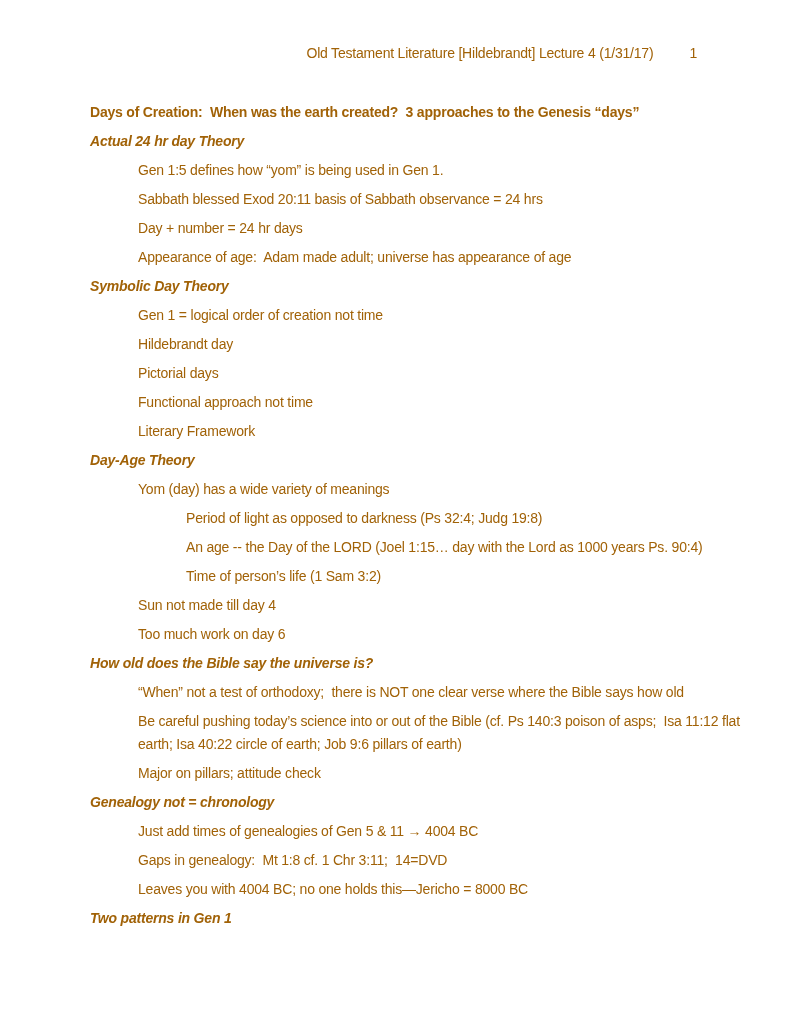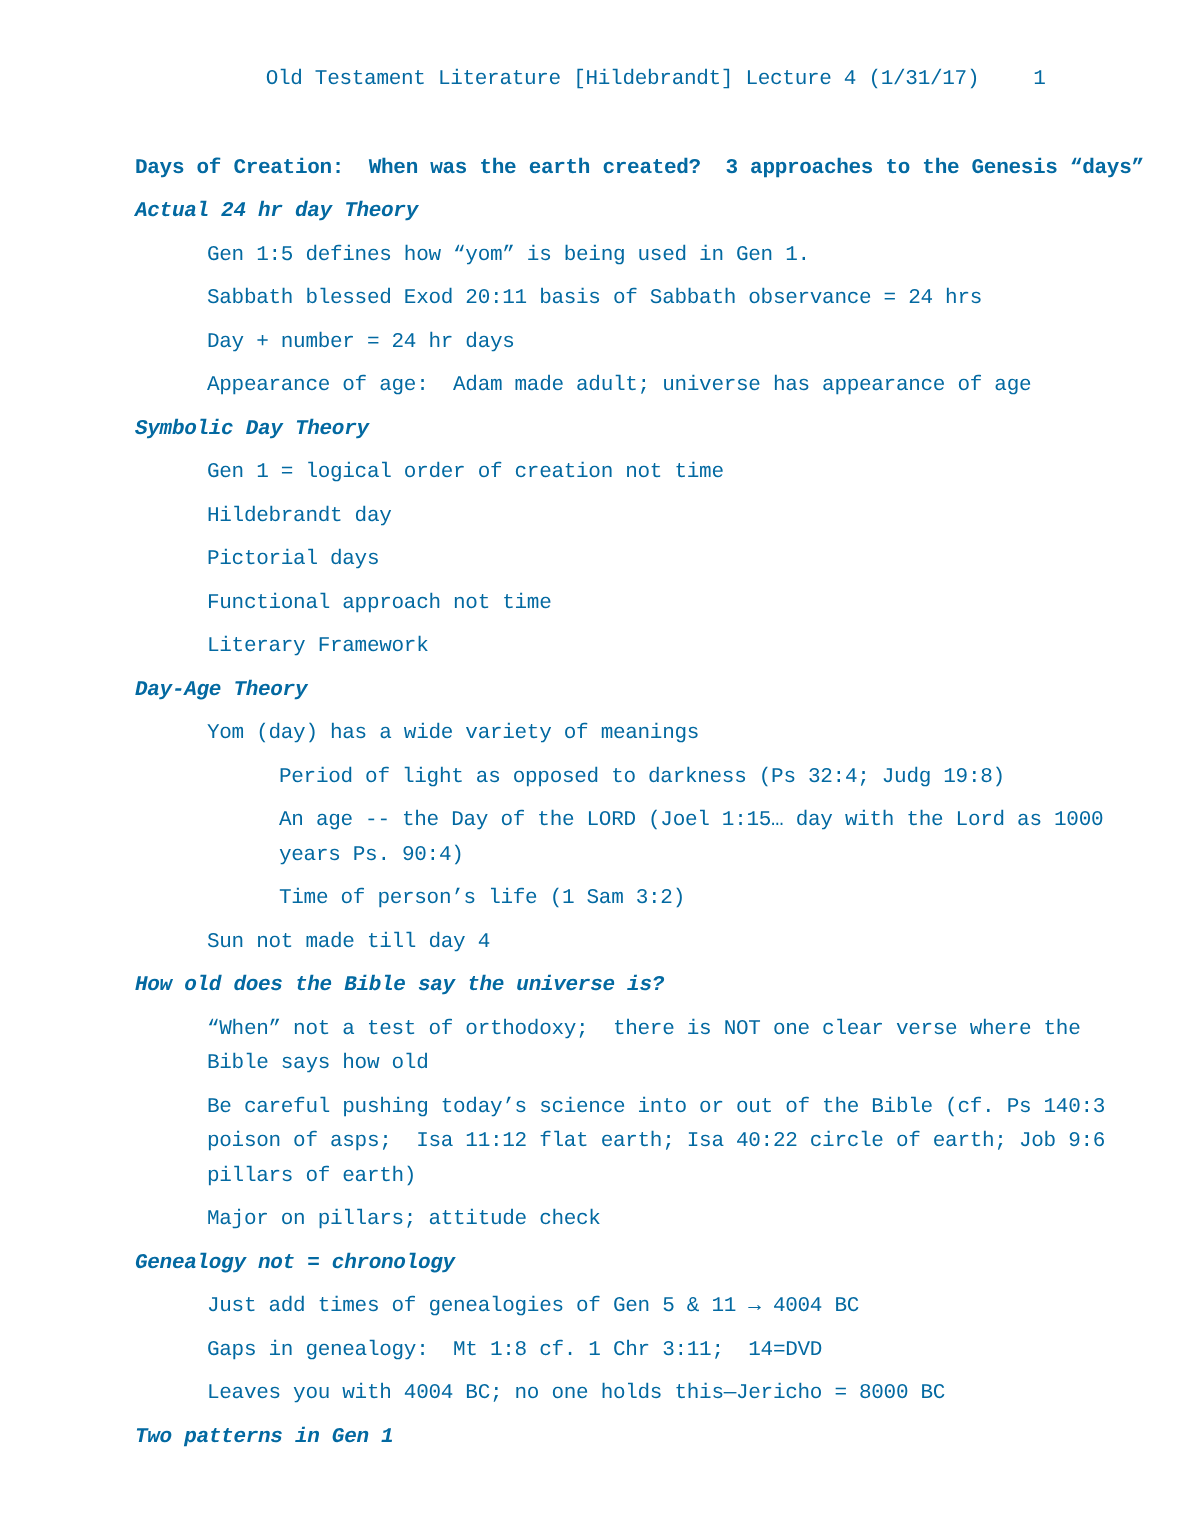--- a/index.html
+++ b/index.html
@@ -5,22 +5,22 @@
   html, body {
     margin: 0;
     padding: 0;
     background: #ffffff;
   }
   .page {
     position: relative;
     width: 791px;
     height: 1024px;
     background: #ffffff;
-    color: #0369a1;
-    font-family: Liberation Mono, monospace;
+    color: #a16207;
+    font-family: Liberation Sans, sans-serif;
     font-size: 14px;
     letter-spacing: -0.2px;
     overflow: hidden;
   }
   .header {
     position: absolute;
     top: 42px;
     left: 0;
     right: 94px;
     display: flex;
@@ -77,20 +77,21 @@
     <p class="i1">Pictorial days</p>
     <p class="i1">Functional approach not time</p>
     <p class="i1">Literary Framework</p>
 
     <p class="sec-heading">Day-Age Theory</p>
     <p class="i1">Yom (day) has a wide variety of meanings</p>
     <p class="i2">Period of light as opposed to darkness (Ps 32:4; Judg 19:8)</p>
     <p class="i2">An age -- the Day of the LORD (Joel 1:15… day with the Lord as 1000 years Ps. 90:4)</p>
     <p class="i2">Time of person’s life (1 Sam 3:2)</p>
     <p class="i1">Sun not made till day 4</p>
+    <p class="i1">Too much work on day 6</p>
 
     <p class="sec-heading">How old does the Bible say the universe is?</p>
     <p class="i1">“When” not a test of orthodoxy;  there is NOT one clear verse where the Bible says how old</p>
     <p class="i1">Be careful pushing today’s science into or out of the Bible (cf. Ps 140:3 poison of asps;  Isa 11:12 flat earth; Isa 40:22 circle of earth; Job 9:6 pillars of earth)</p>
     <p class="i1">Major on pillars; attitude check</p>
 
     <p class="sec-heading">Genealogy not = chronology</p>
     <p class="i1">Just add times of genealogies of Gen 5 &amp; 11 → 4004 BC</p>
     <p class="i1">Gaps in genealogy:  Mt 1:8 cf. 1 Chr 3:11;  14=DVD</p>
     <p class="i1">Leaves you with 4004 BC; no one holds this—Jericho = 8000 BC</p>

